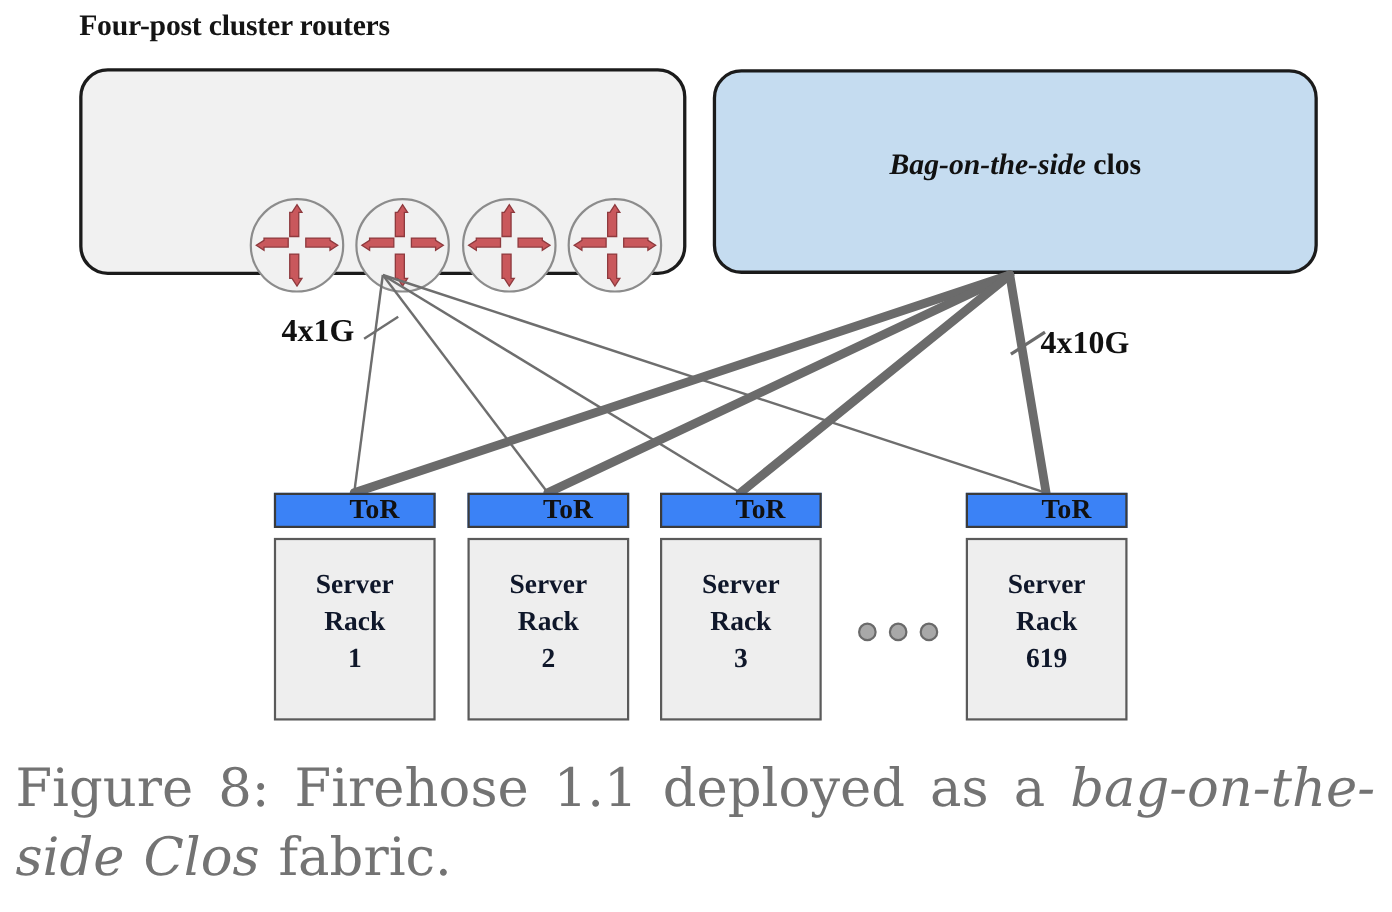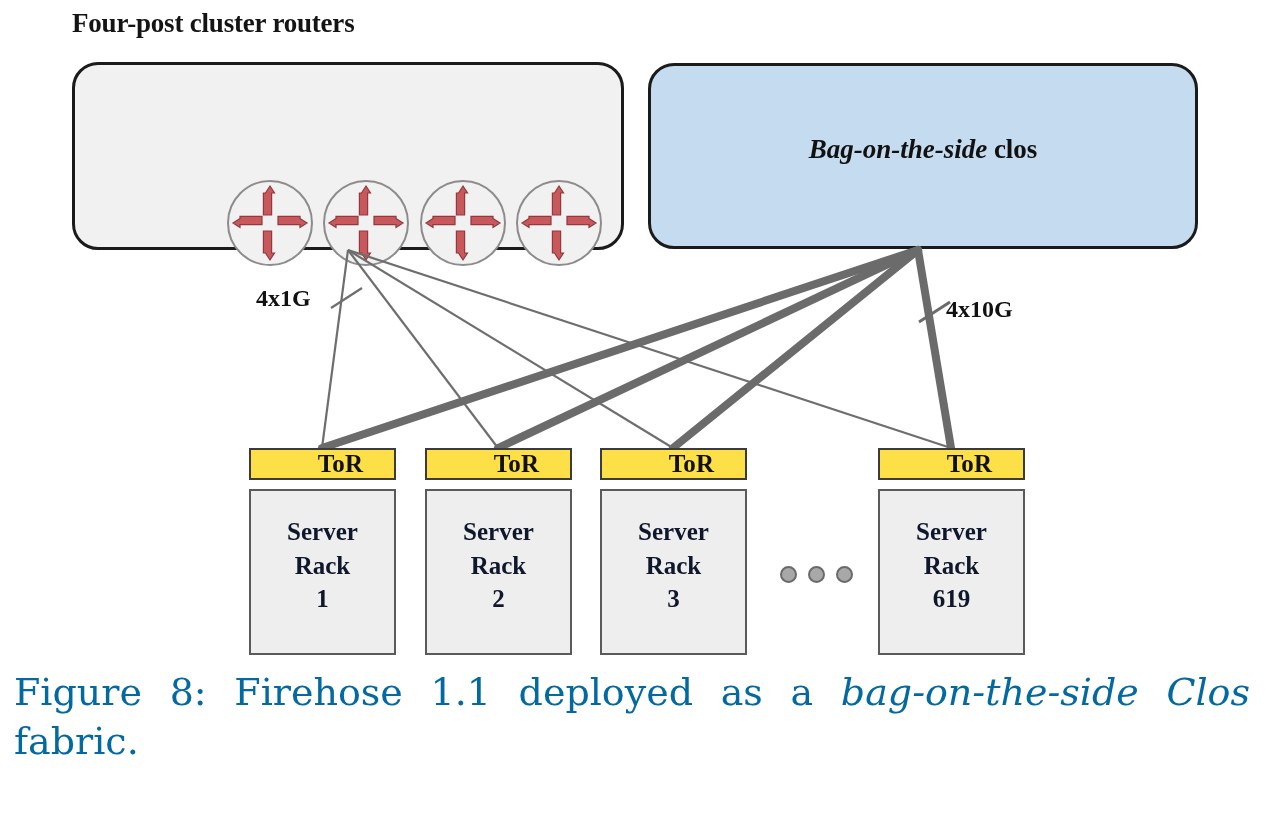--- a/index.html
+++ b/index.html
@@ -83,38 +83,38 @@
     position: absolute;
     left: 0; top: 0;
     width: 1265px; height: 829px;
     pointer-events: none;
   }
 
   
   .link-label {
     position: absolute;
     font-weight: bold;
-    font-size: 24px;
+    font-size: 29px;
     color: #111;
     white-space: nowrap;
   }
   #label-4x1g  { left: 256px; top: 285px; }
   #label-4x10g { left: 946px; top: 296px; }
 
   
   .rack-col {
     position: absolute;
     top: 448px;
     width: 147px;
   }
   .tor-box {
     box-sizing: border-box;
     width: 147px;
     height: 32px;
-    background: #fde047;
+    background: #3b82f6;
     border: 2.5px solid #3b3b3b;
     display: flex;
     align-items: center;
     justify-content: center;
     font-weight: bold;
     font-size: 25px;
     color: #111;
     letter-spacing: 0.2px;
     padding-left: 36px;
   }
@@ -152,26 +152,26 @@
     border-radius: 50%;
     background: #a8a8a8;
     border: 2px solid #6a6a6a;
     box-sizing: border-box;
   }
 
   
   #caption {
     position: absolute;
     left: 14px;
-    top: 668px;
+    top: 686px;
     width: 1236px;
     font-family: "DejaVu Serif", "Liberation Serif", serif;
-    font-size: 38px;
+    font-size: 48px;
     line-height: 1.30;
-    color: #0369a1;
+    color: #737373;
     text-align: justify;
     word-spacing: 2px;
   }
   #caption .ital { font-style: italic; }
 </style>
 </head>
 <body>
 
 <div id="figure-root">
 

